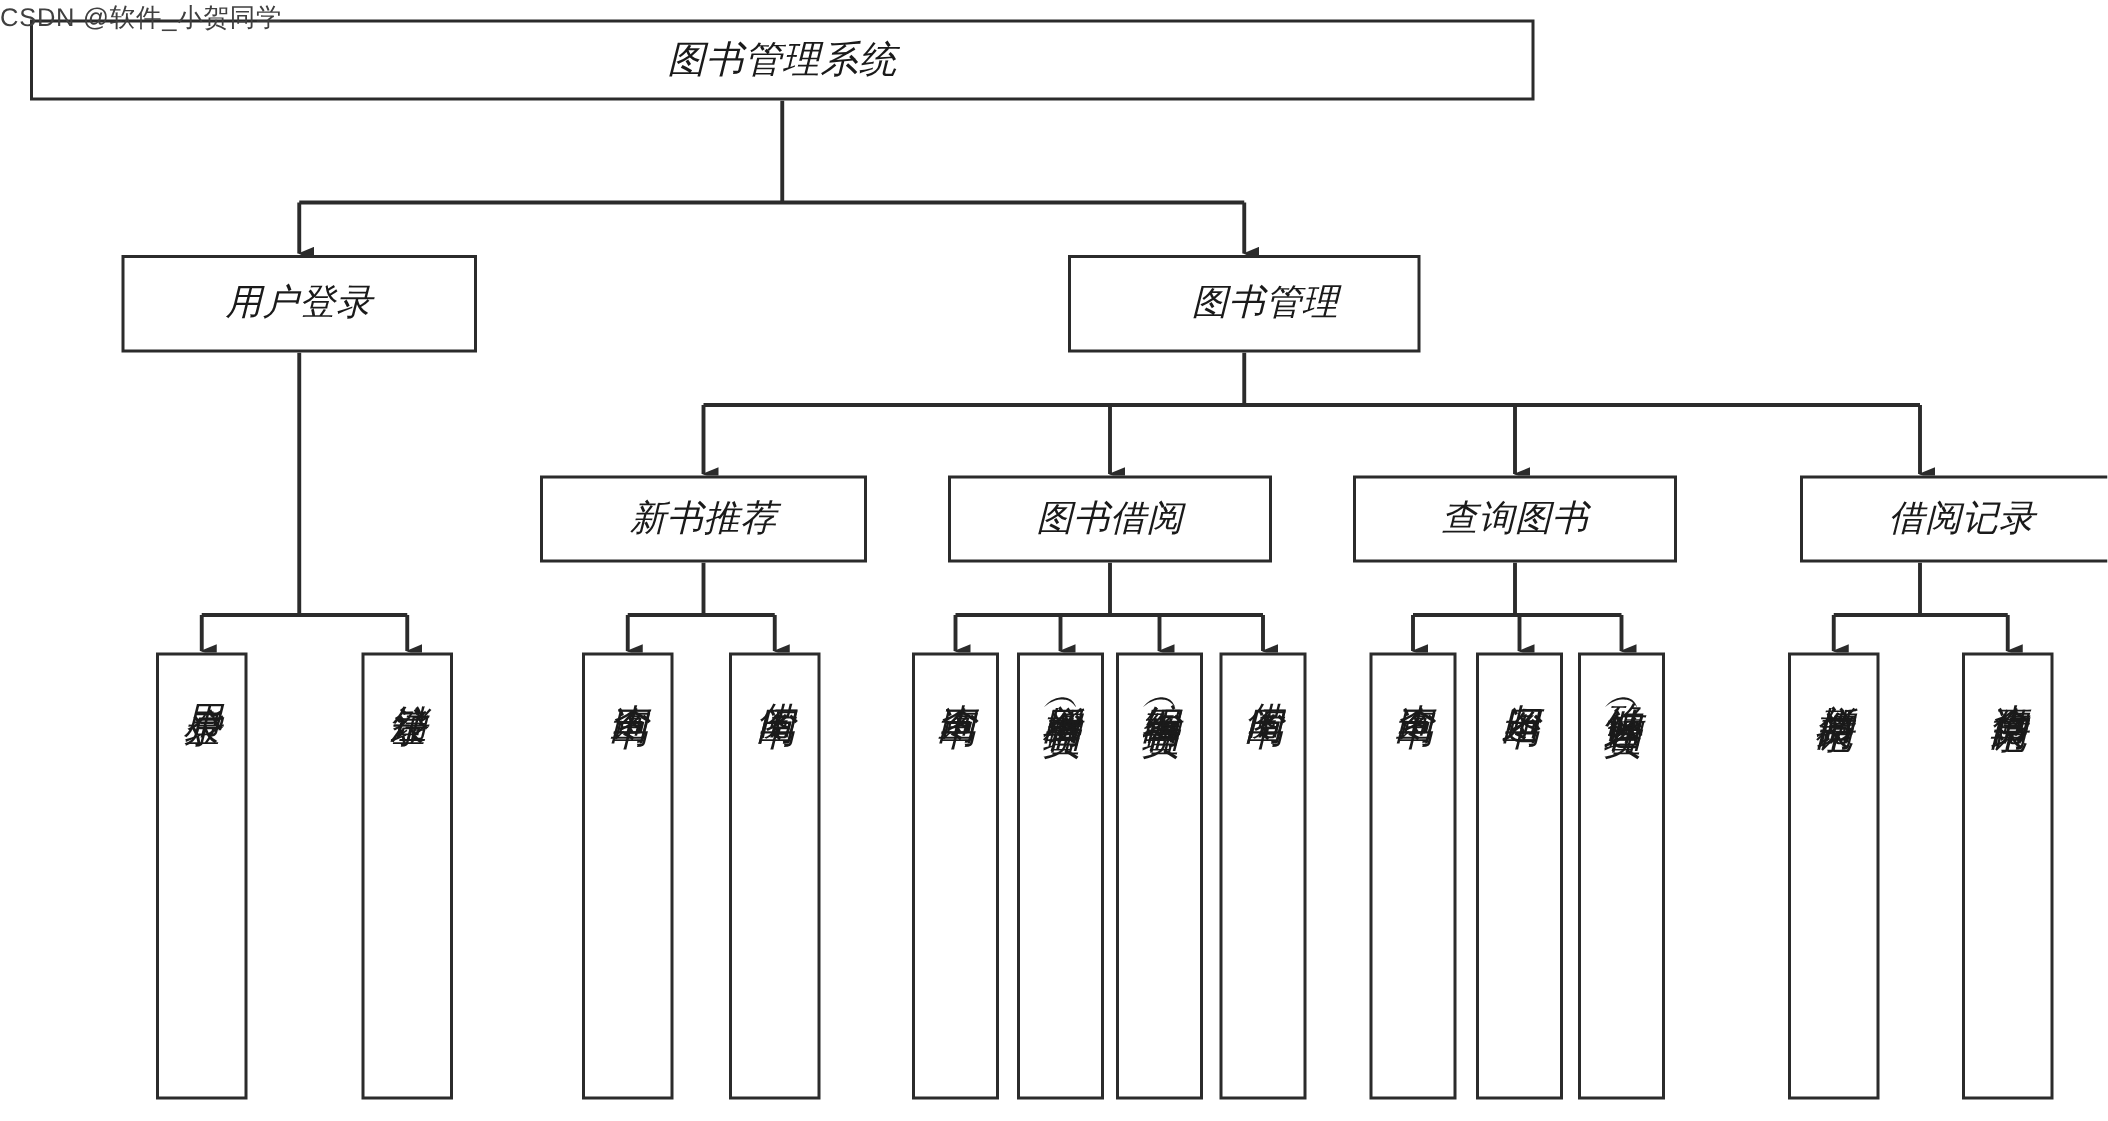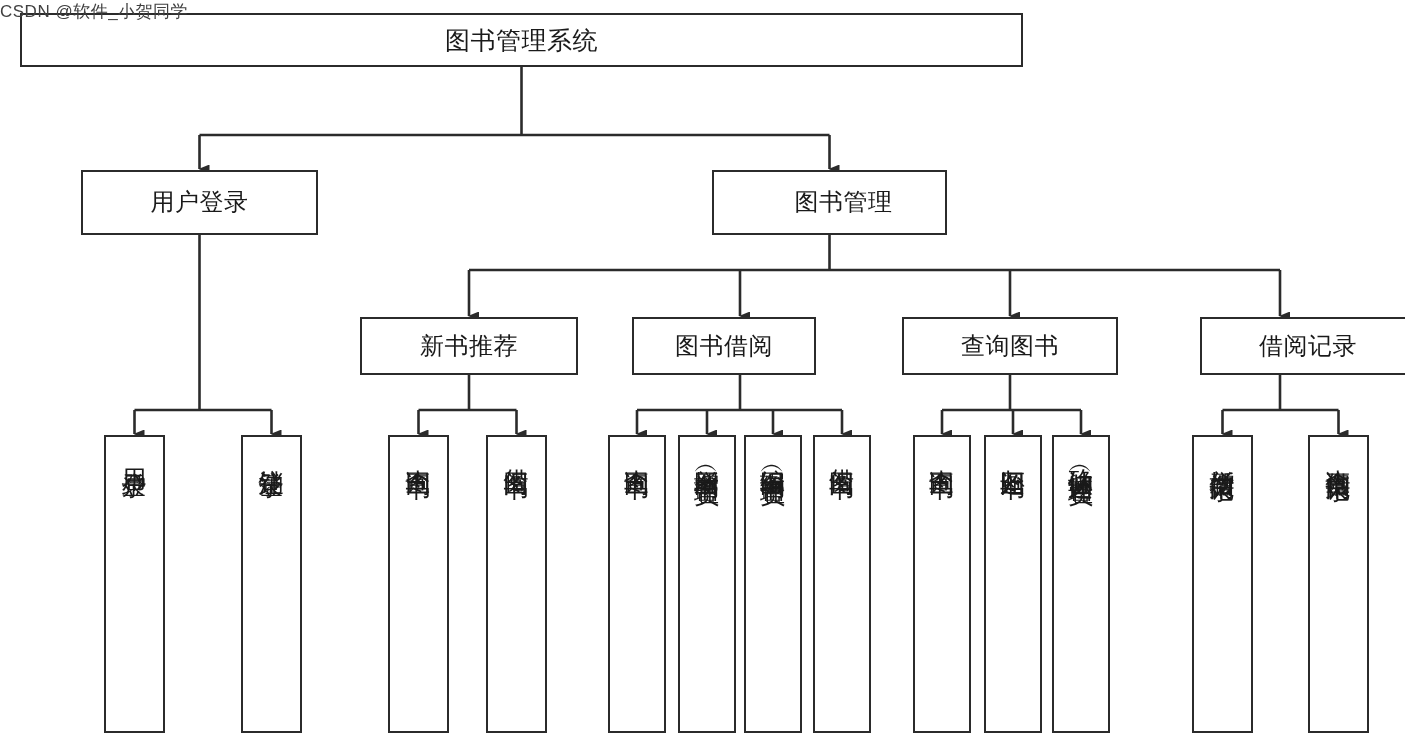--- a/index.html
+++ b/index.html
@@ -27,20 +27,21 @@
   }
   .node {
     position: absolute;
     box-sizing: border-box;
     background: #ffffff;
     border: 2px solid #2b2b2b;
     display: flex;
     align-items: center;
     justify-content: center;
     overflow: hidden;
+    font-style: italic;
   }
   .node-label {
     color: #1a1a1a;
     line-height: 1.12;
     text-align: center;
     white-space: nowrap;
     letter-spacing: 0.5px;
   }
   .node.horiz .node-label {
     font-size: 24px;
@@ -119,21 +120,21 @@
       </div>
       <div class="node horiz" style="left: 81px; top: 170px; width: 237px; height: 65px;">
         <span class="node-label">用户登录</span>
       </div>
       <div class="node horiz" style="left: 712px; top: 170px; width: 235px; height: 65px; padding-left: 28px;">
         <span class="node-label">图书管理</span>
       </div>
       <div class="node horiz" style="left: 360px; top: 317px; width: 218px; height: 58px;">
         <span class="node-label">新书推荐</span>
       </div>
-      <div class="node horiz" style="left: 632px; top: 317px; width: 184px; height: 58px;">
+      <div class="node horiz" style="left: 632px; top: 317px; width: 216px; height: 58px;">
         <span class="node-label">图书借阅</span>
       </div>
       <div class="node horiz" style="left: 902px; top: 317px; width: 216px; height: 58px;">
         <span class="node-label">查询图书</span>
       </div>
       <div class="node horiz" style="left: 1172px; top: 317px; width: 216px; height: 58px; margin-left: 28px;">
         <span class="node-label">借阅记录</span>
       </div>
       <div class="node vert" style="left: 104px; top: 435px; width: 61px; height: 298px;">
         <span class="node-label">用户登录</span>

